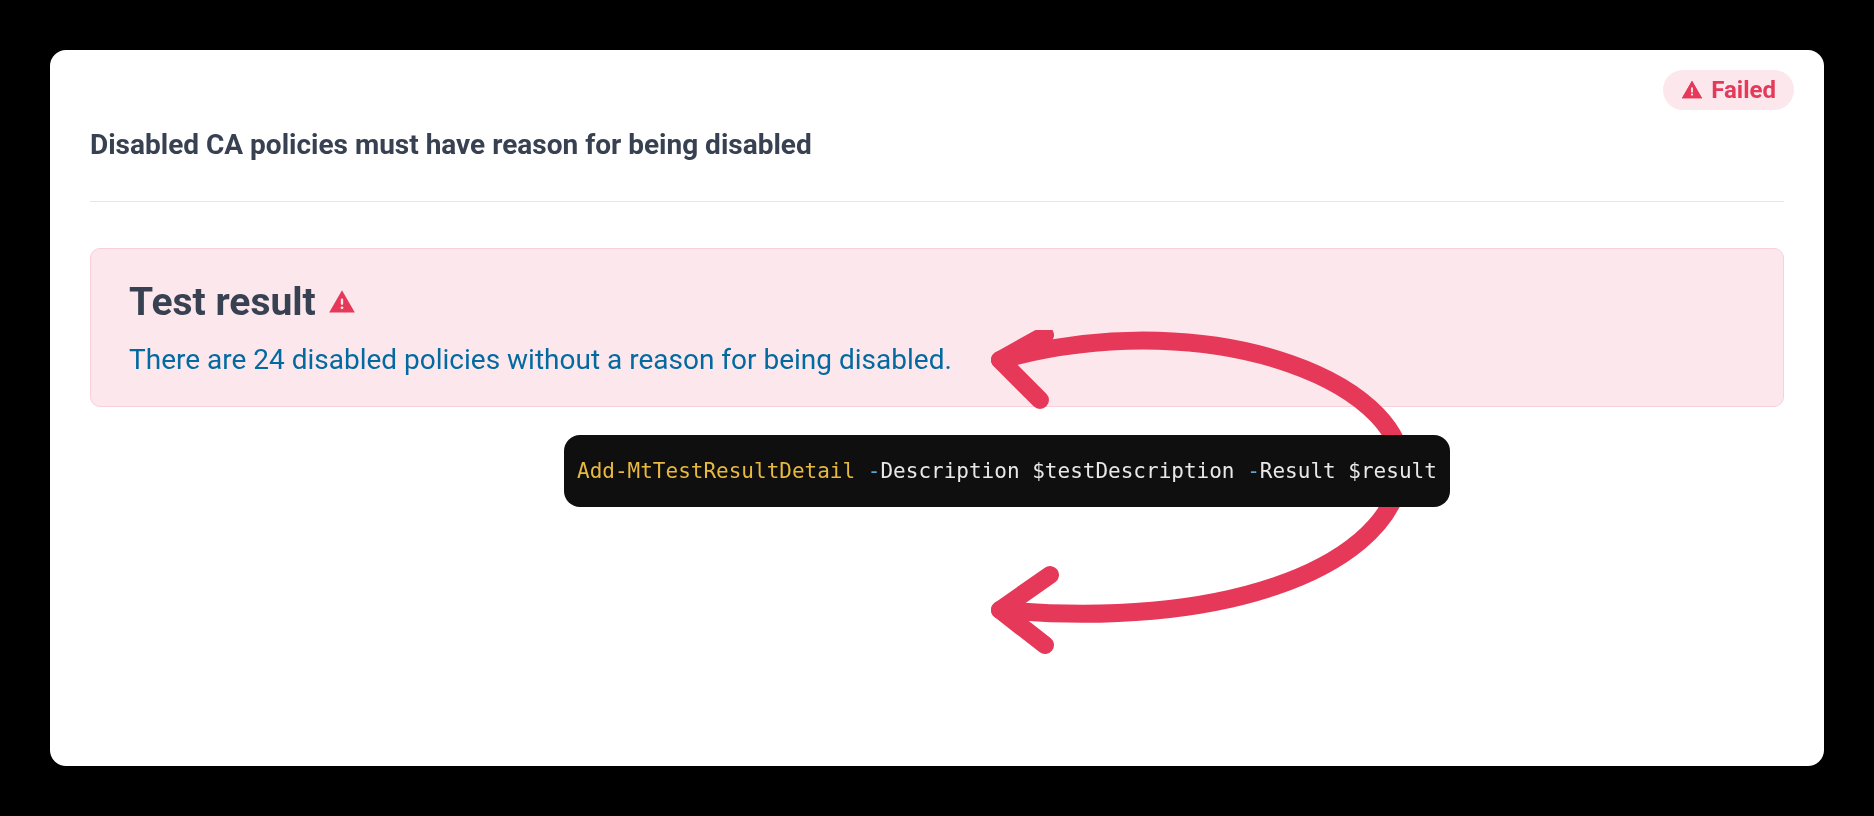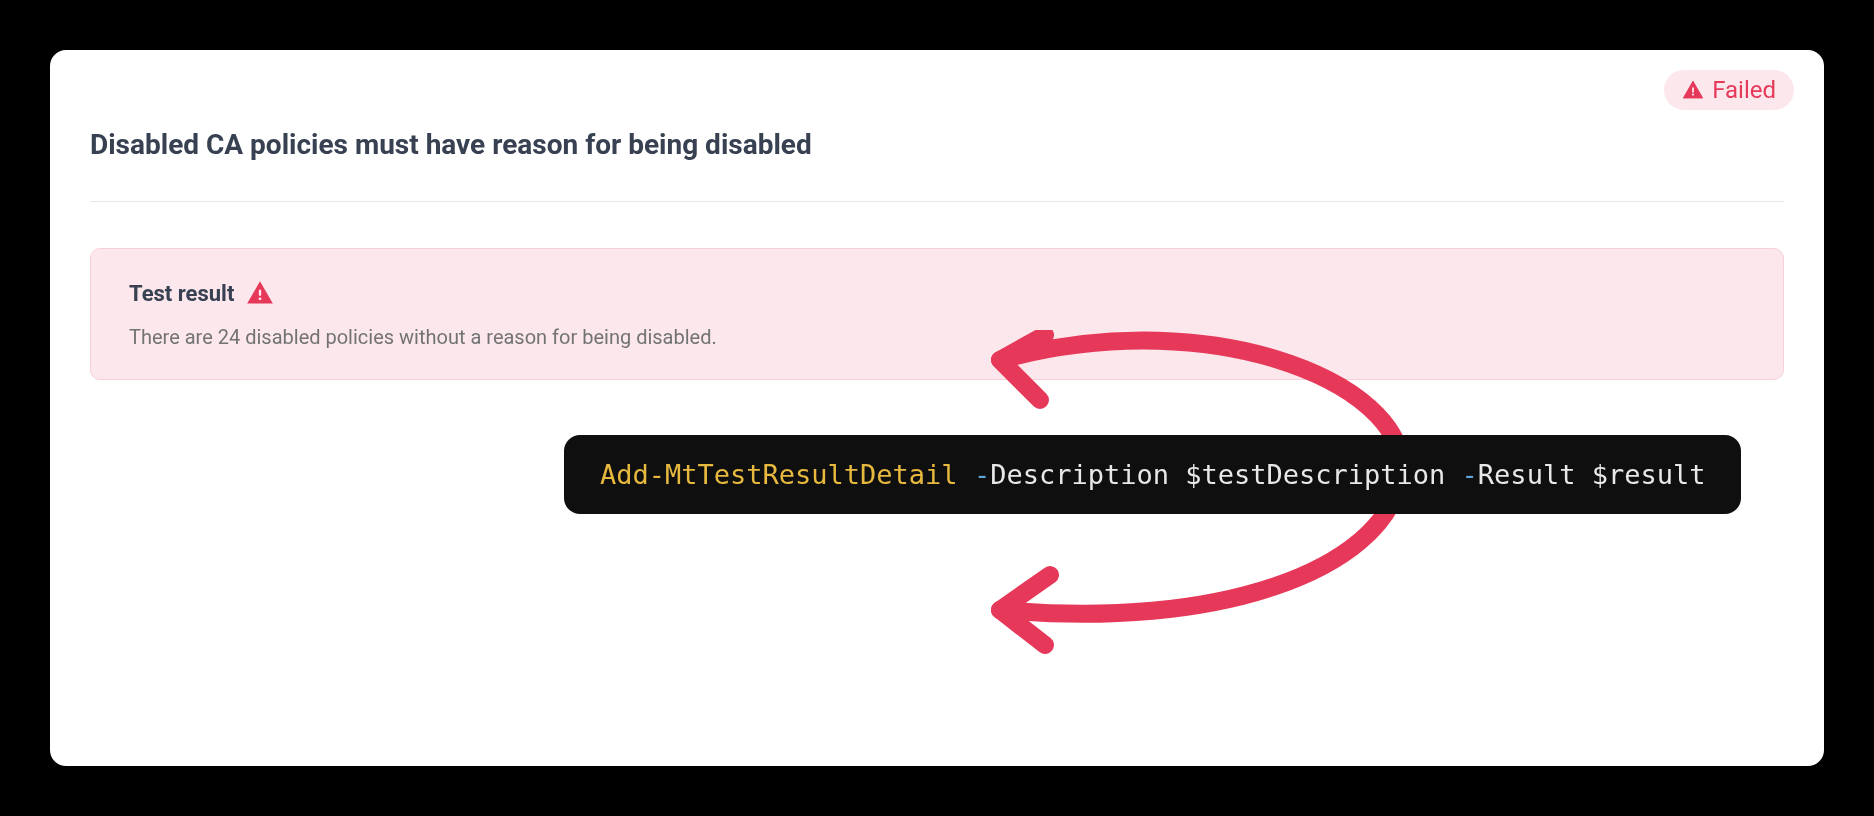--- a/index.html
+++ b/index.html
@@ -26,21 +26,21 @@
     }
     .status-badge {
       position: absolute;
       top: 20px;
       right: 30px;
       background: #fce8ec;
       color: #e6395a;
       padding: 6px 18px;
       border-radius: 20px;
       font-size: 24px;
-      font-weight: 400;
+      font-weight: 700;
       display: flex;
       align-items: center;
       gap: 8px;
     }
     .status-badge svg {
       width: 22px;
       height: 22px;
     }
     .card-title {
       font-size: 28px;
@@ -64,43 +64,43 @@
       border: 1px solid #e2e8f0;
       margin-top: 50px;
     }
     .panel-header {
       display: flex;
       align-items: center;
       gap: 12px;
       margin-bottom: 18px;
     }
     .panel-title {
-      font-size: 22px;
+      font-size: 39px;
       font-weight: 700;
       color: #374151;
     }
     .panel-header svg {
       width: 28px;
       height: 28px;
     }
     .panel-body {
-      font-size: 20px;
-      color: #737373;
+      font-size: 28px;
+      color: #0369a1;
       font-weight: 400;
     }
     .code-snippet {
       position: absolute;
       top: 385px;
       left: 514px;
       background: #0f0f0f;
       color: #ffffff;
-      padding: 24px 36px;
+      padding: 24px 13px;
       border-radius: 16px;
       font-family: "SF Mono", Monaco, Menlo, Consolas, monospace;
-      font-size: 27px;
+      font-size: 21px;
       z-index: 10;
       white-space: nowrap;
     }
     .code-cmd {
       color: #e8b93f;
     }
     .code-param {
       color: #5fa4d8;
     }
     .code-text {

